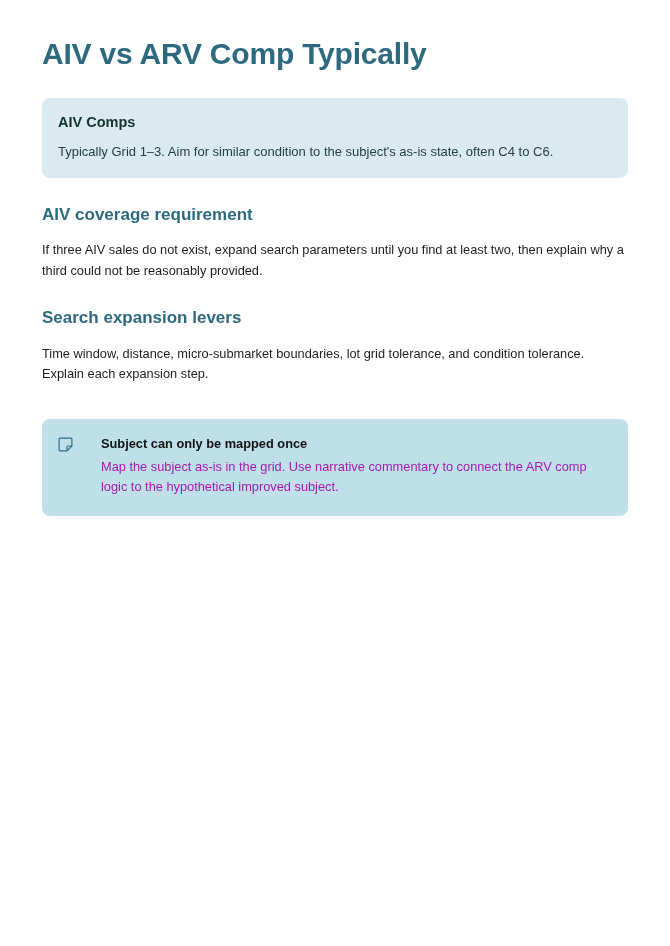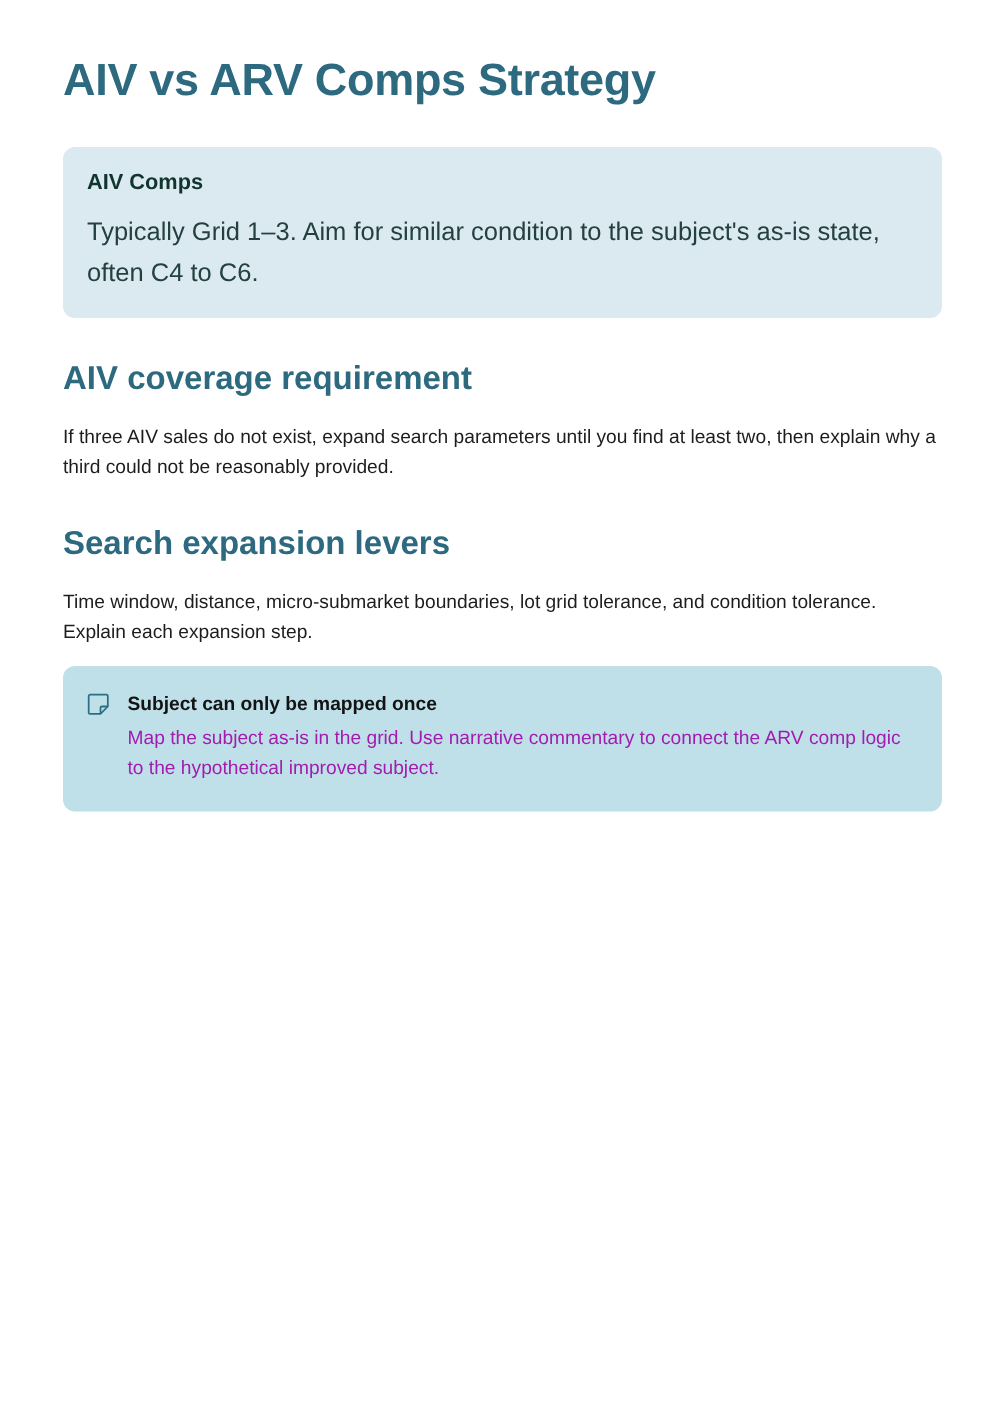--- a/index.html
+++ b/index.html
@@ -45,50 +45,50 @@
     box-sizing: border-box;
   }
   .comp-card-title {
     font-size: 14.5px;
     font-weight: bold;
     color: #12342f;
     margin: 0 0 9px 0;
     line-height: 1.3;
   }
   .comp-card-body {
-    font-size: 17px;
+    font-size: 13px;
     color: #24403f;
     line-height: 1.62;
     margin: 0;
   }
 
   
   .section-heading {
-    font-size: 22px;
+    font-size: 17px;
     font-weight: bold;
     color: #2d6a80;
     margin: 26px 0 0 0;
     line-height: 1.3;
   }
   .section-para {
     font-size: 12.8px;
     color: #1d1d1d;
     line-height: 1.62;
     margin: 14px 0 0 0;
   }
 
   
   .callout {
-    margin-top: 12px;
+    margin-top: 34px;
     background: #bfdfe9;
     border-radius: 8px;
     padding: 16px 18px 18px 16px;
     box-sizing: border-box;
     display: flex;
-    gap: 12px;
+    gap: 28px;
     align-items: flex-start;
   }
   .callout-icon {
     flex: 0 0 auto;
     width: 15px;
     height: 15px;
     margin-top: 2px;
     display: block;
   }
   .callout-text { flex: 1 1 auto; }
@@ -104,21 +104,21 @@
     color: #a21caf;
     line-height: 1.62;
     margin: 0;
   }
 </style>
 </head>
 <body>
 
 <div class="page">
 
-  <h1 class="page-title">AIV vs ARV Comps Strategy</h1>
+  <h1 class="page-title">AIV vs ARV Comp Typically</h1>
 
   <div class="card-row">
 
     <div class="comp-card">
       <div class="comp-card-title">AIV Comps</div>
       <p class="comp-card-body">Typically Grid 1–3. Aim for similar condition to the subject's as-is state, often C4 to C6.</p>
     </div>
 
 
   </div>

